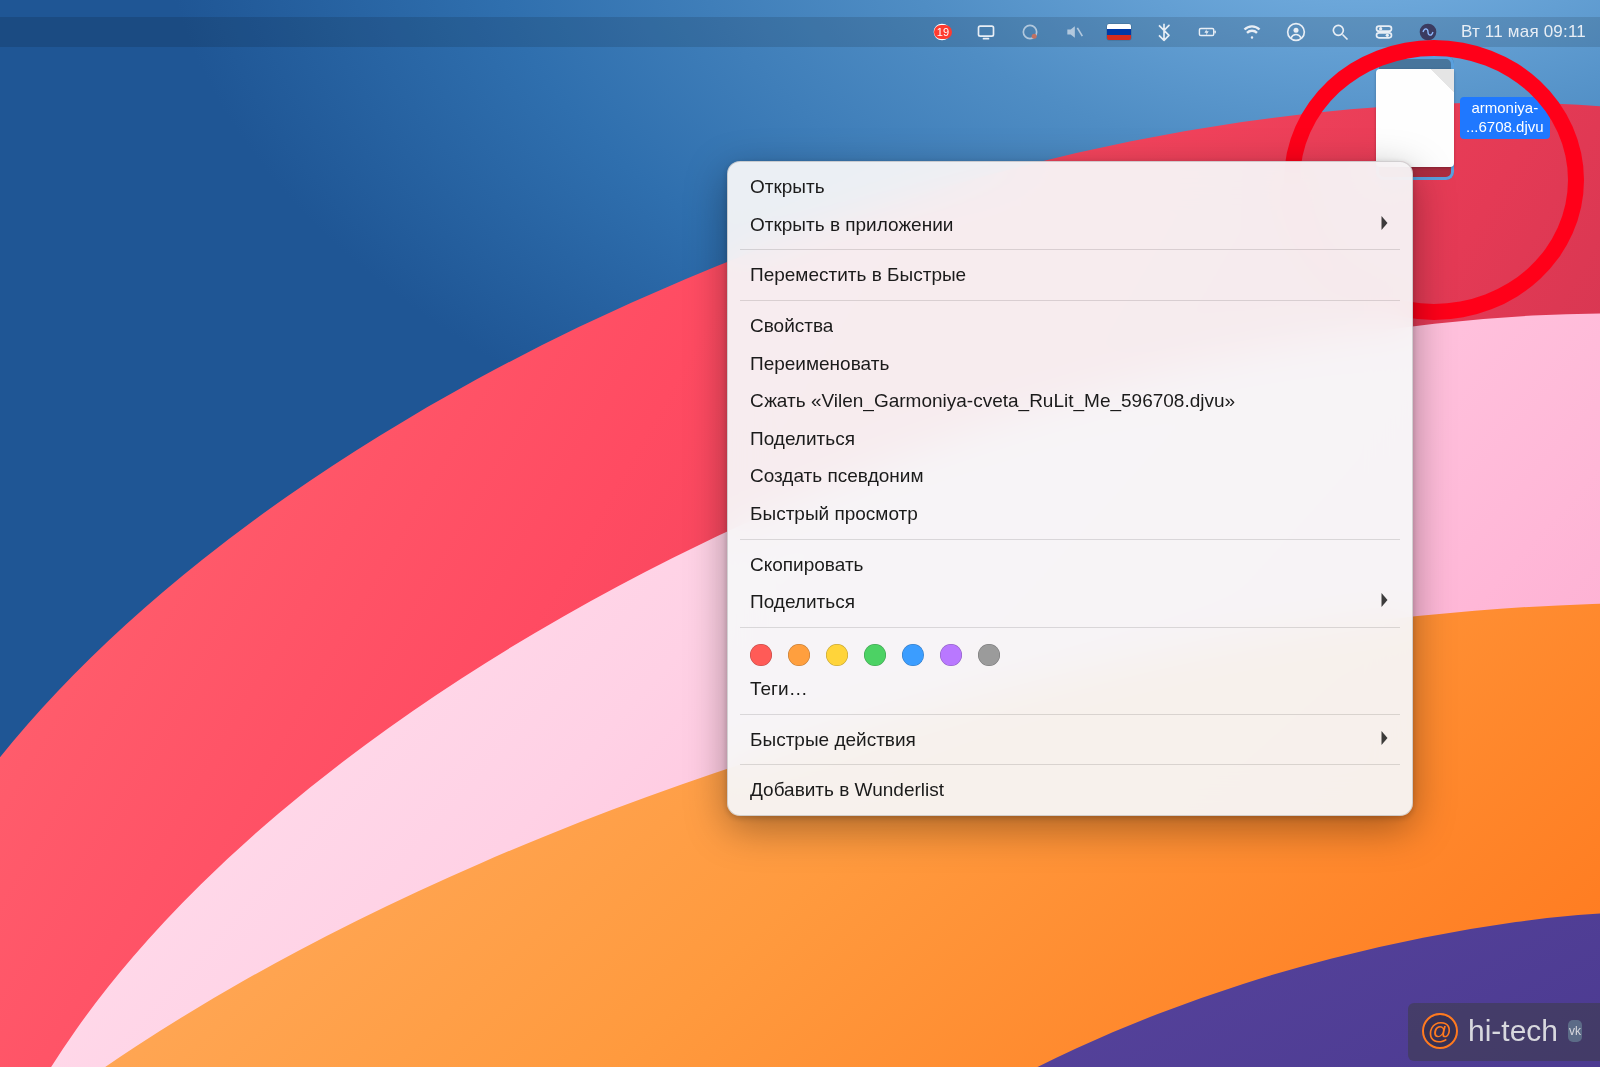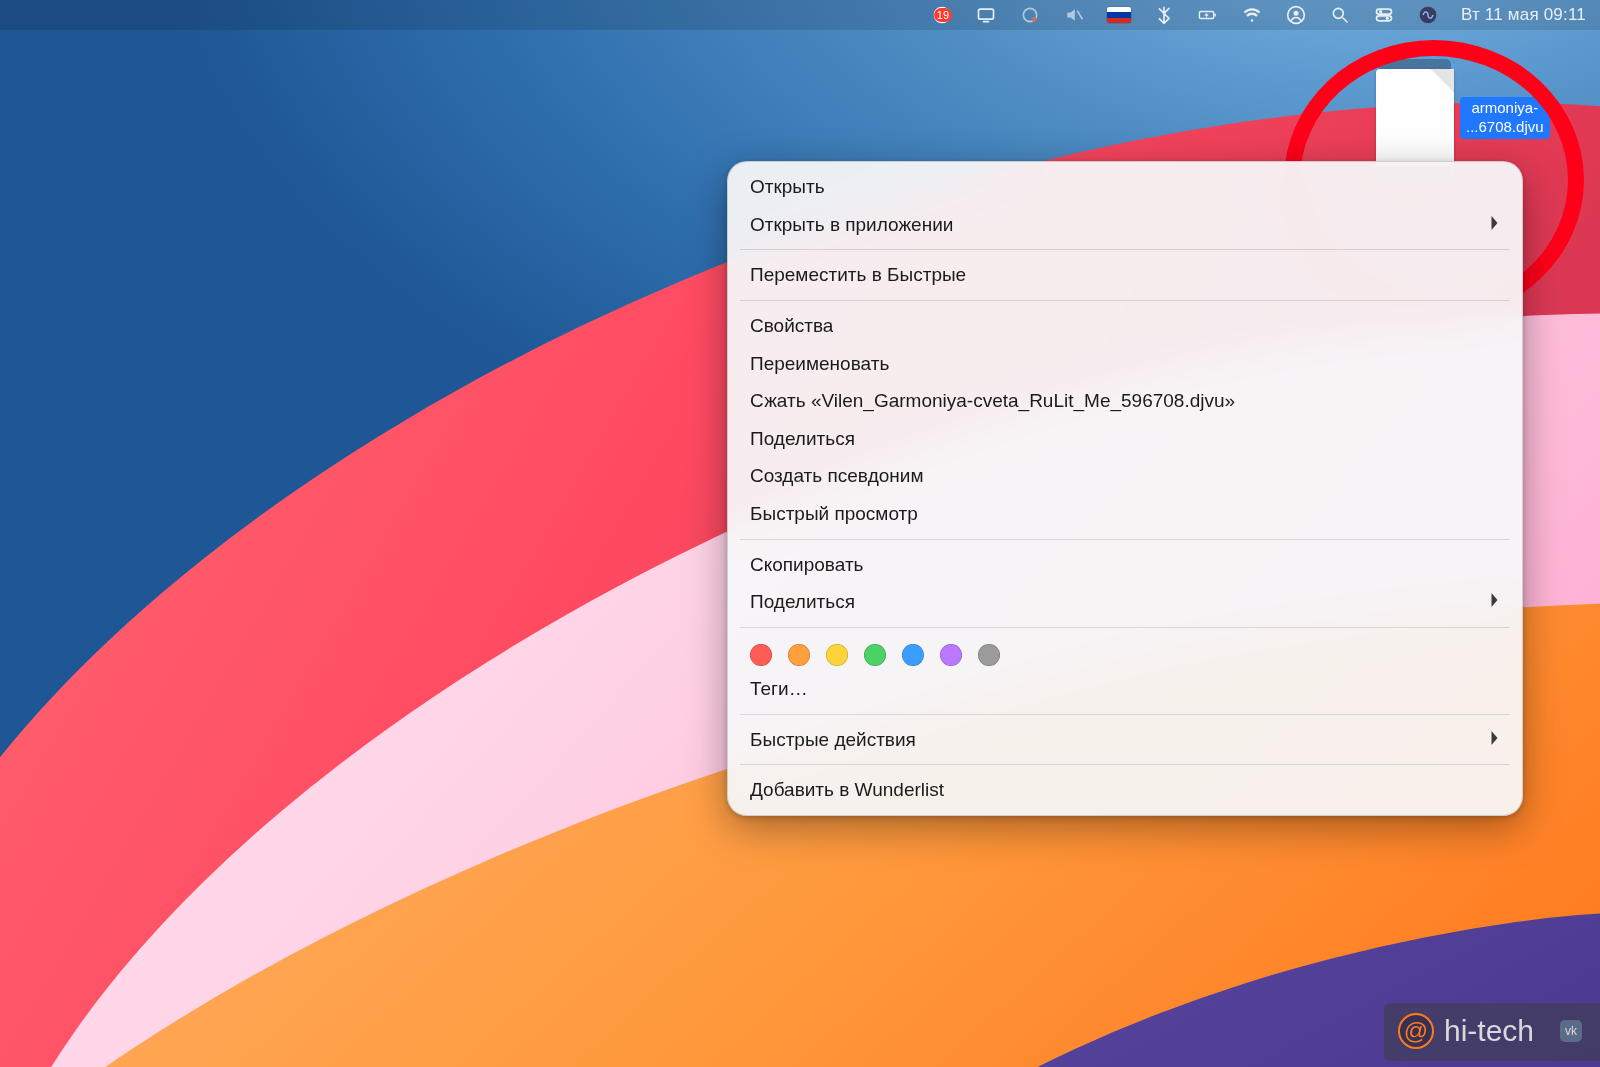--- a/index.html
+++ b/index.html
@@ -42,21 +42,21 @@
   }
   .wave.purple {
     left: 620px; top: 940px; width: 1600px; height: 900px;
     background: linear-gradient(160deg, #5a46a0 0%, #4a398f 40%, #3a2d78 80%);
     border-radius: 60% 40% 40% 40%;
     transform: rotate(-8deg);
   }
 
   
   .menubar {
-    position: absolute; top: 0; left: 0; right: 0; height: 30px;
+    position: absolute; top: 17px; left: 0; right: 0; height: 30px;
     background: rgba(0,0,0,0.12);
     display: flex; align-items: center; justify-content: flex-end;
     padding: 0 14px; gap: 22px;
     color: #e8eef5;
     font-size: 16px;
   }
   .menubar .icon { display: inline-flex; align-items: center; justify-content: center; width: 22px; height: 22px; }
   .menubar svg { width: 20px; height: 20px; fill: #e8eef5; }
   .menubar .dim svg { opacity: 0.65; }
   .badge-item { position: relative; }
@@ -108,24 +108,24 @@
     position: absolute; top: 40px; right: 16px;
     width: 300px; height: 280px;
     border: 16px solid #ff0019;
     border-radius: 50%;
     pointer-events: none;
   }
 
   
   .context-menu {
     position: absolute; top: 161px; left: 727px;
-    width: 796px;
+    width: 686px;
     background: rgba(246,246,248,0.94);
     backdrop-filter: blur(20px);
-    border-radius: 20px;
+    border-radius: 13px;
     border: 0.5px solid rgba(0,0,0,0.15);
     box-shadow: 0 12px 40px rgba(0,0,0,0.35), 0 2px 6px rgba(0,0,0,0.2);
     padding: 6px 0;
     color: #1b1b1b;
     font-size: 19px;
   }
   .cm-item {
     padding: 6px 22px;
     display: flex; align-items: center; justify-content: space-between;
     line-height: 1.35;
@@ -148,23 +148,23 @@
     border-radius: 6px 0 0 6px;
     display: flex; align-items: center; gap: 10px;
   }
   .watermark .at {
     width: 36px; height: 36px; border-radius: 50%;
     border: 2px solid #ff7a1f; color: #ff7a1f;
     display: flex; align-items: center; justify-content: center;
     font-size: 24px; background: rgba(0,0,0,0.2);
   }
   .watermark .vk {
-    width: 22px; height: 22px; border-radius: 5px;
+    width: 14px; height: 22px; border-radius: 5px;
     background: #5c6b87; color: #d8d8de;
-    font-size: 12px; display: flex; align-items: center; justify-content: center; margin-left: 16px;
+    font-size: 12px; display: flex; align-items: center; justify-content: center;
   }
 
   
   [data-interactable="true"] { cursor: default; }
 </style>
 </head>
 <body>
 
 <div class="wallpaper" data-interactable="false">
   <div class="wave red" data-interactable="false"></div>

